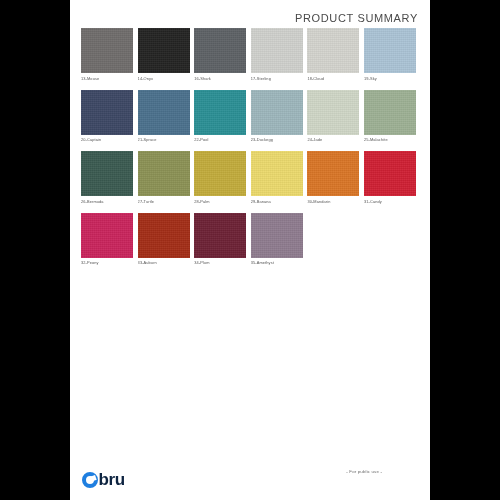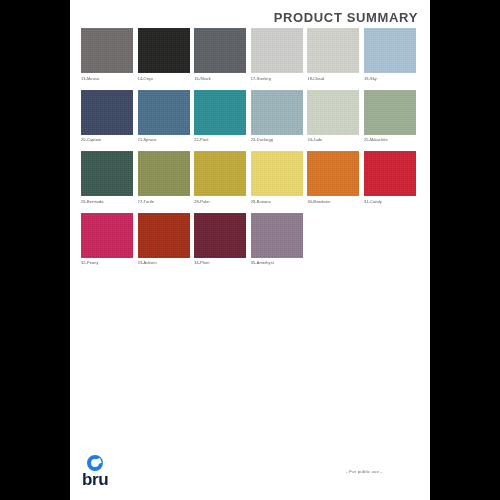--- a/index.html
+++ b/index.html
@@ -43,24 +43,24 @@
   #doc-header {
     position: absolute;
     left: 0;
     top: 8px;
     width: 360px;
     padding-right: 12px;
     box-sizing: border-box;
     text-align: right;
   }
   #doc-title {
-    font-size: 13px;
+    font-size: 11px;
     letter-spacing: 0.65px;
     color: #4a4a4a;
-    font-weight: 700;
+    font-weight: 400;
   }
 
   
   #swatch-grid {
     position: absolute;
     left: 11px;
     top: 28px;
     width: 342px;
   }
   .swatch-row {
@@ -110,21 +110,21 @@
     bottom: 12px;
     width: 360px;
     height: 30px;
   }
 
   #brand-logo {
     position: absolute;
     left: 12px;
     bottom: 0;
     display: flex;
-    flex-direction: column;
+    flex-direction: row;
     align-items: center;
   }
   #brand-ring {
     width: 16px;
     height: 16px;
     border-radius: 50%;
     border: 4.2px solid #1f7fe0;
     box-sizing: border-box;
     position: relative;
     margin-right: 0.5px;

